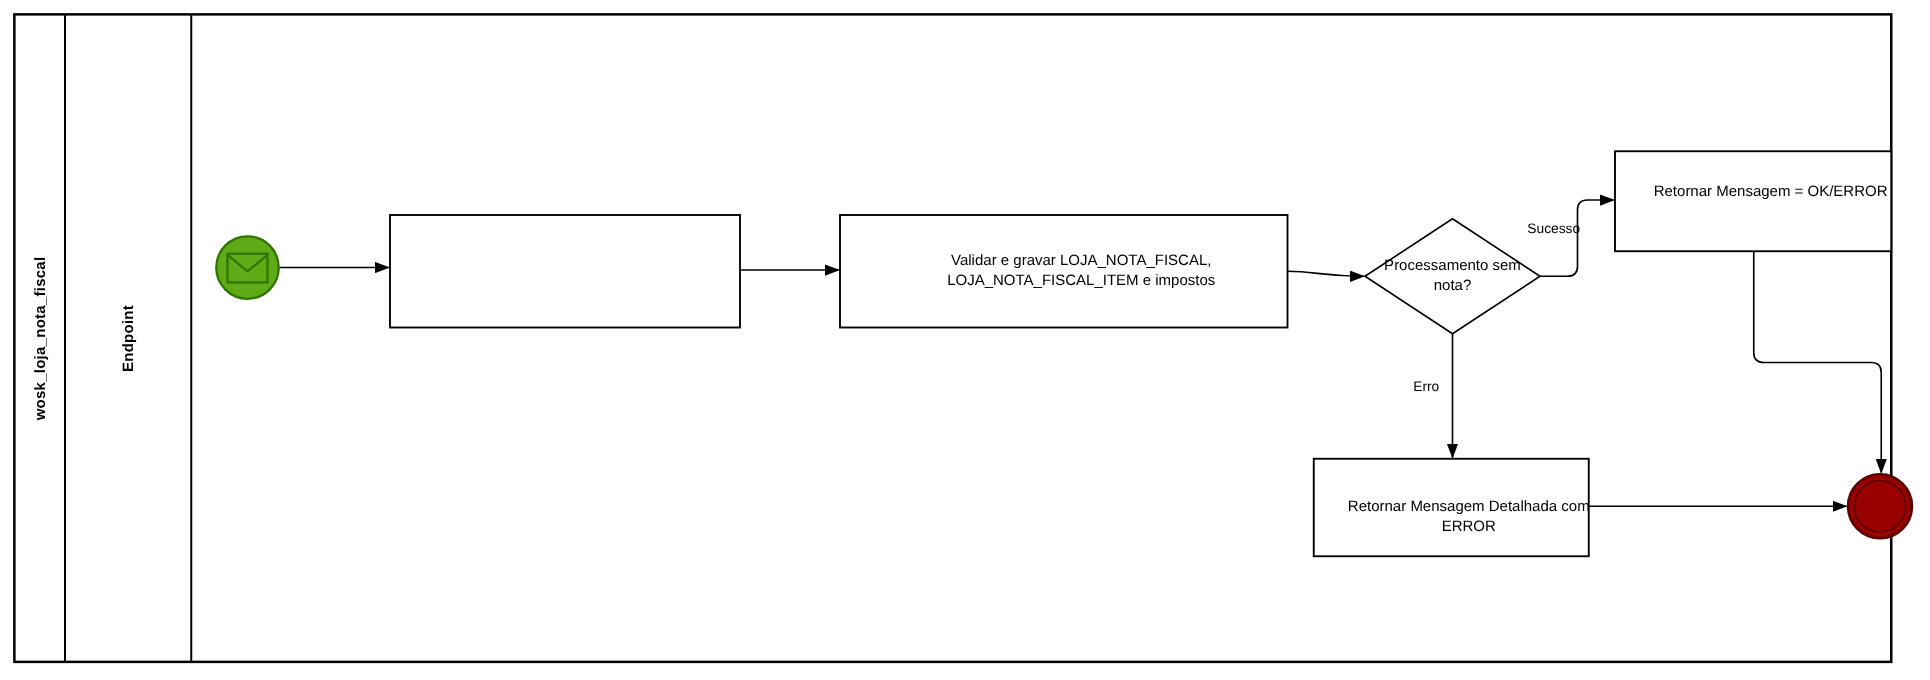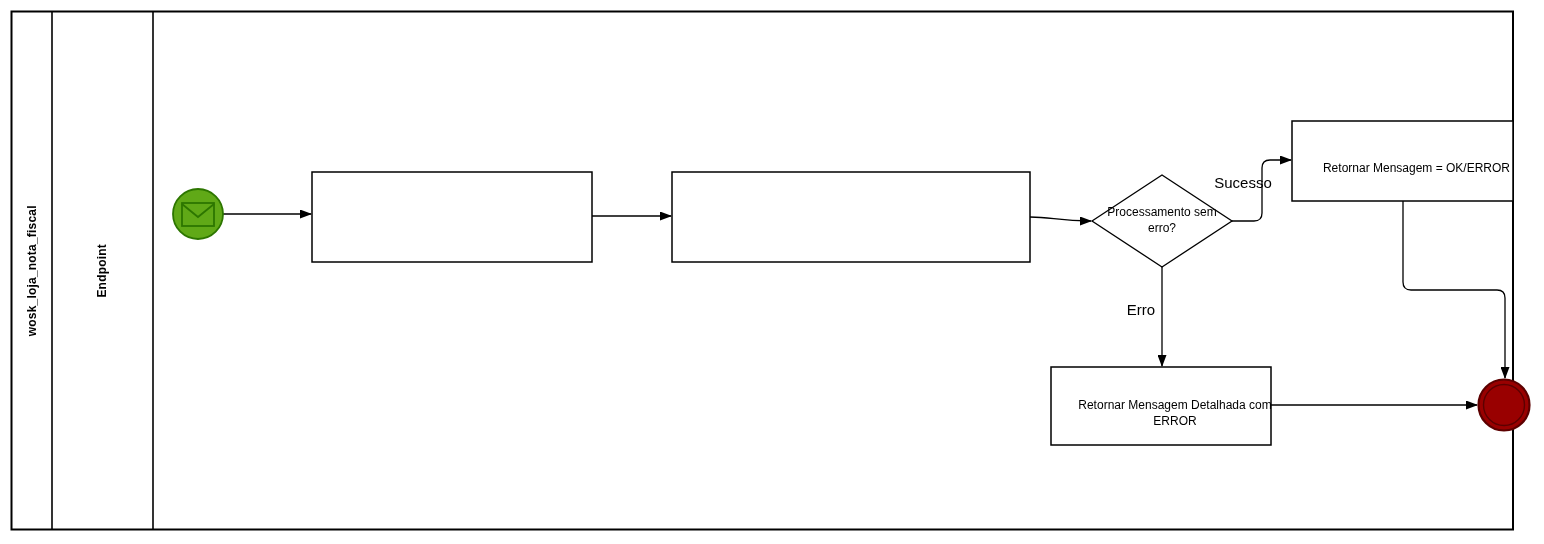--- a/index.html
+++ b/index.html
@@ -41,21 +41,21 @@
   }
   .lane-title .rot {
     transform: rotate(-90deg);
     white-space: nowrap;
     letter-spacing: 0.2px;
   }
   .task-text {
     padding: 0 14px;
   }
   .edge-label {
-    font-size: 15px;
+    font-size: 11px;
     white-space: nowrap;
   }
   .end-label {
     color: #ffffff;
     font-weight: bold;
     font-size: 12.5px;
   }
 </style>
 </head>
 <body>
@@ -96,22 +96,23 @@
     <circle cx="1504" cy="405" r="20.5" fill="none" stroke-width="1.4" stroke="#5c0000"></circle>
   </svg>
 
   <div class="lbl lane-title" style="left:12px; top:12px; width:40px; height:517px;">
     <span class="rot">wosk_loja_nota_fiscal</span>
   </div>
   <div class="lbl lane-title" style="left:52px; top:12px; width:101px; height:517px;">
     <span class="rot">Endpoint</span>
   </div>
 
-  <div class="lbl" style="left:1097px; top:176px; width:130px; height:90px;">Processamento sem erro?</div>
-  <div class="lbl task-text" style="left:1292px; top:119px; width:221px; height:100px;">Retornar Mensagem = OK/ERROR</div>
+  <div class="lbl task-text" style="left:672px; top:172px; width:358px; height:90px;">Validar e gravar LOJA_NOTA_FISCAL, LOJA_NOTA_FISCAL_ITEM e impostos</div>
+  <div class="lbl" style="left:1097px; top:176px; width:130px; height:90px;">Processamento sem nota?</div>
+  <div class="lbl task-text" style="left:1292px; top:104px; width:221px; height:100px;">Retornar Mensagem = OK/ERROR</div>
   <div class="lbl task-text" style="left:1051px; top:367px; width:220px; height:94px;">Retornar Mensagem Detalhada com ERROR</div>
 
   <div class="lbl edge-label" style="left:1210px; top:176px; width:66px; height:14px;">Sucesso</div>
   <div class="lbl edge-label" style="left:1111px; top:303px; width:60px; height:14px;">Erro</div>
 
   <div class="lbl end-label" style="left:1479px; top:380px; width:50px; height:50px;padding-left:39px;">FIM</div>
 
 </div>
 
 </body></html>

